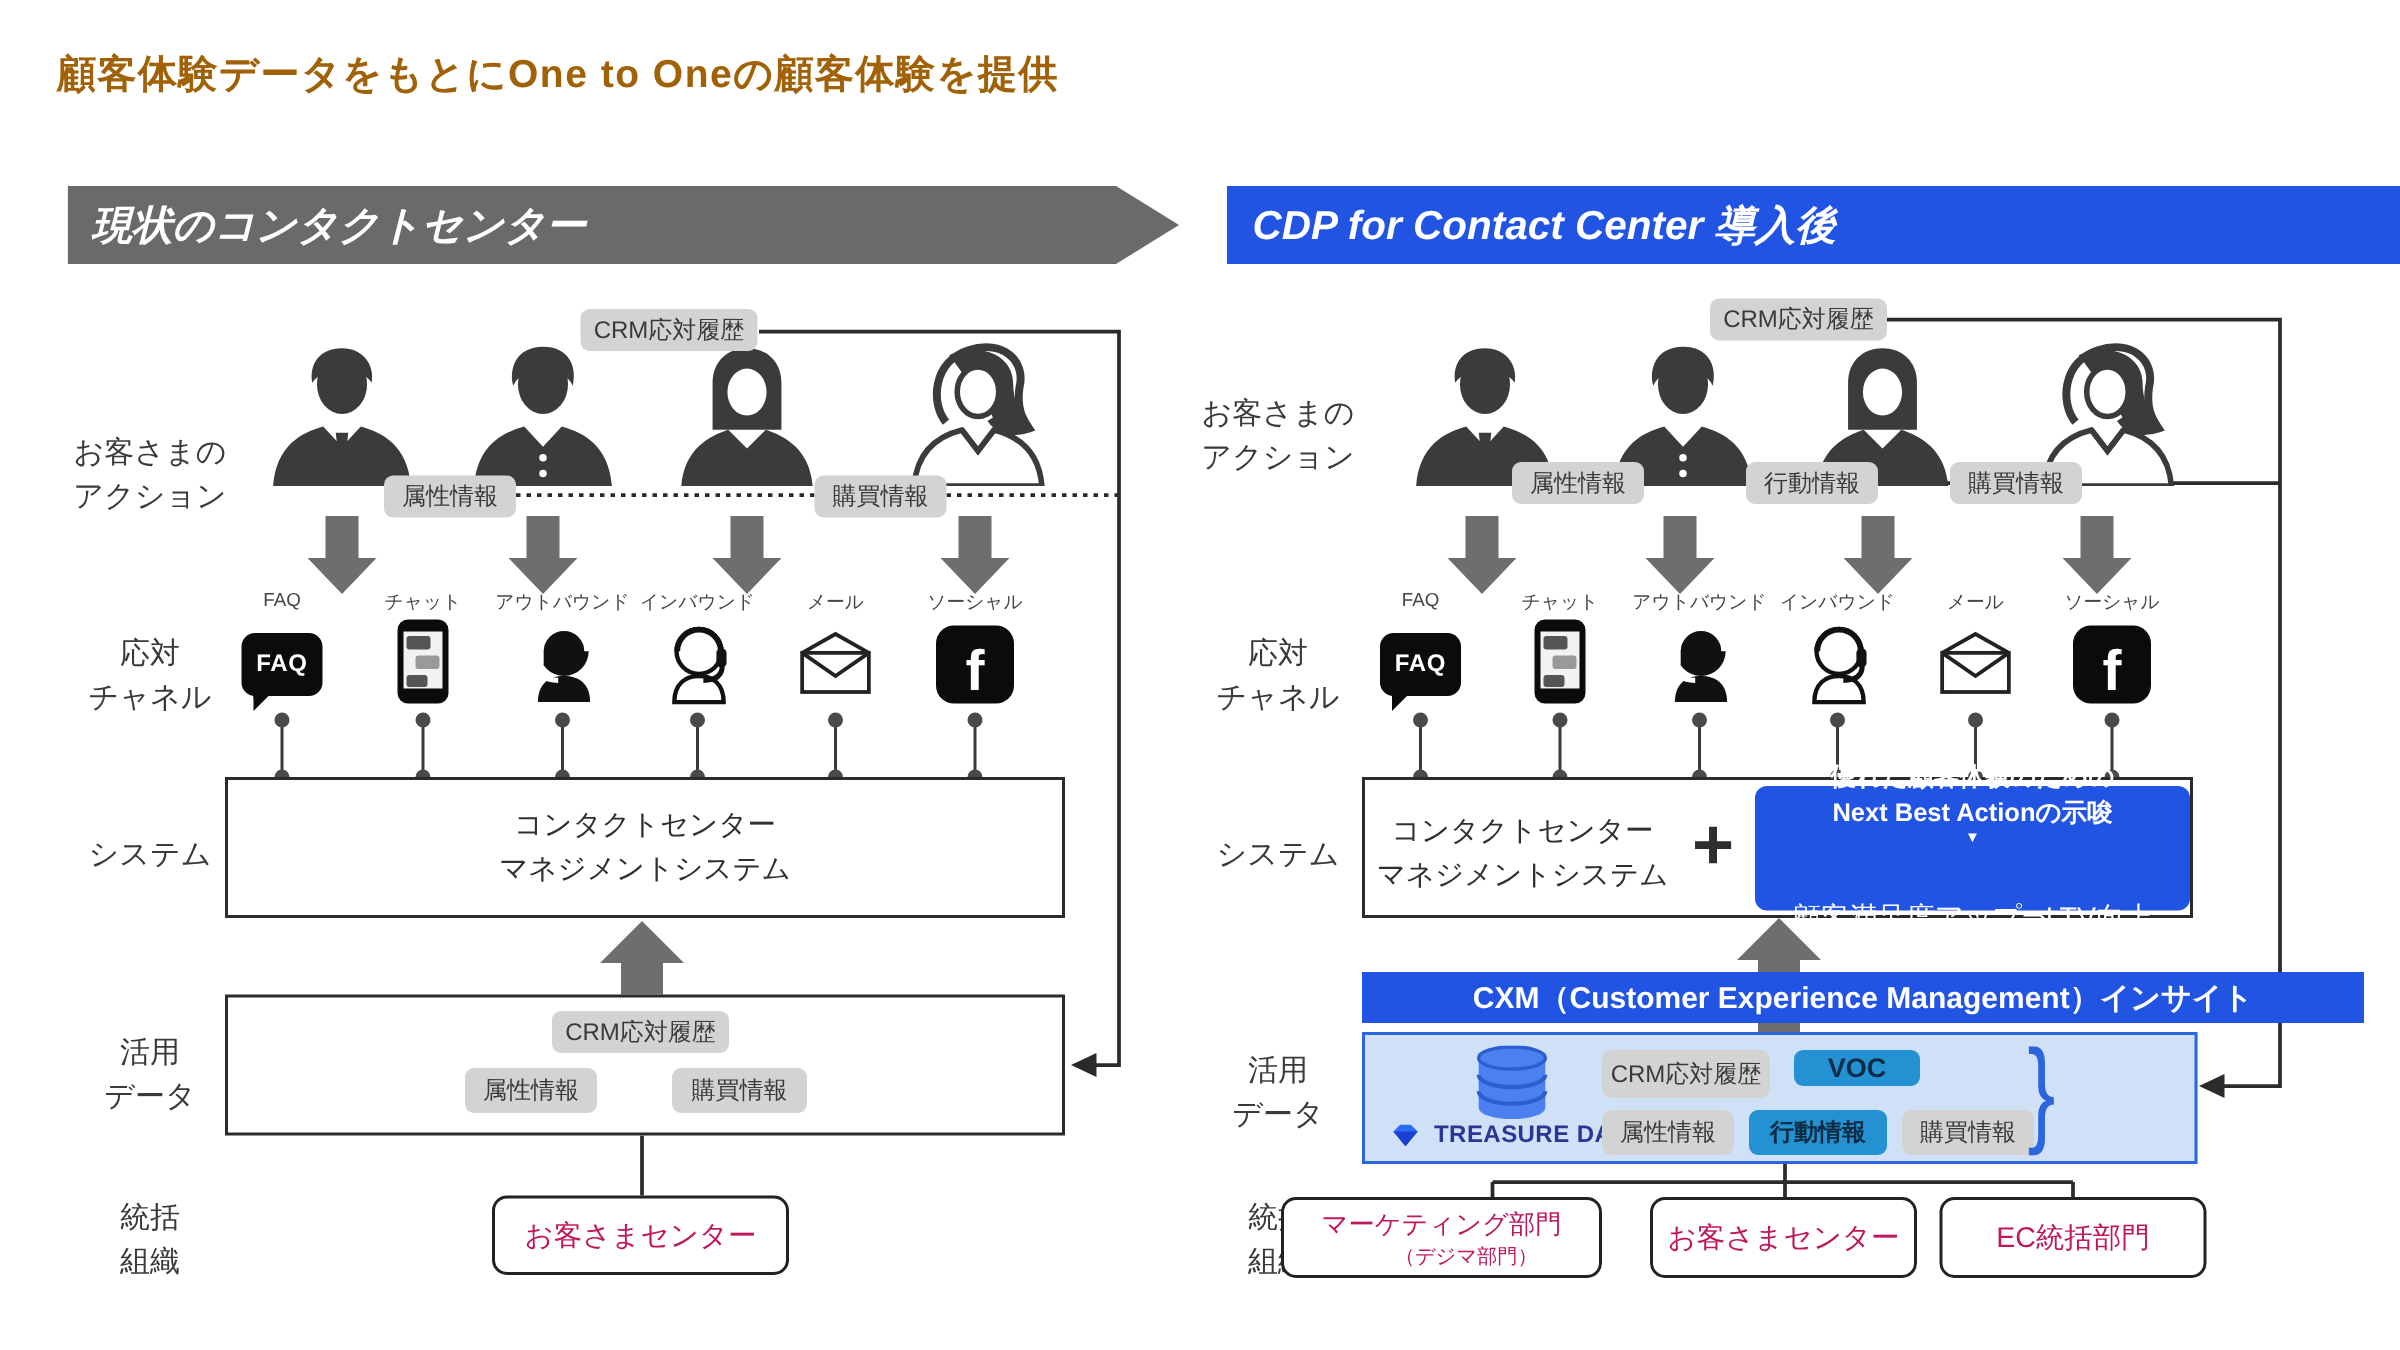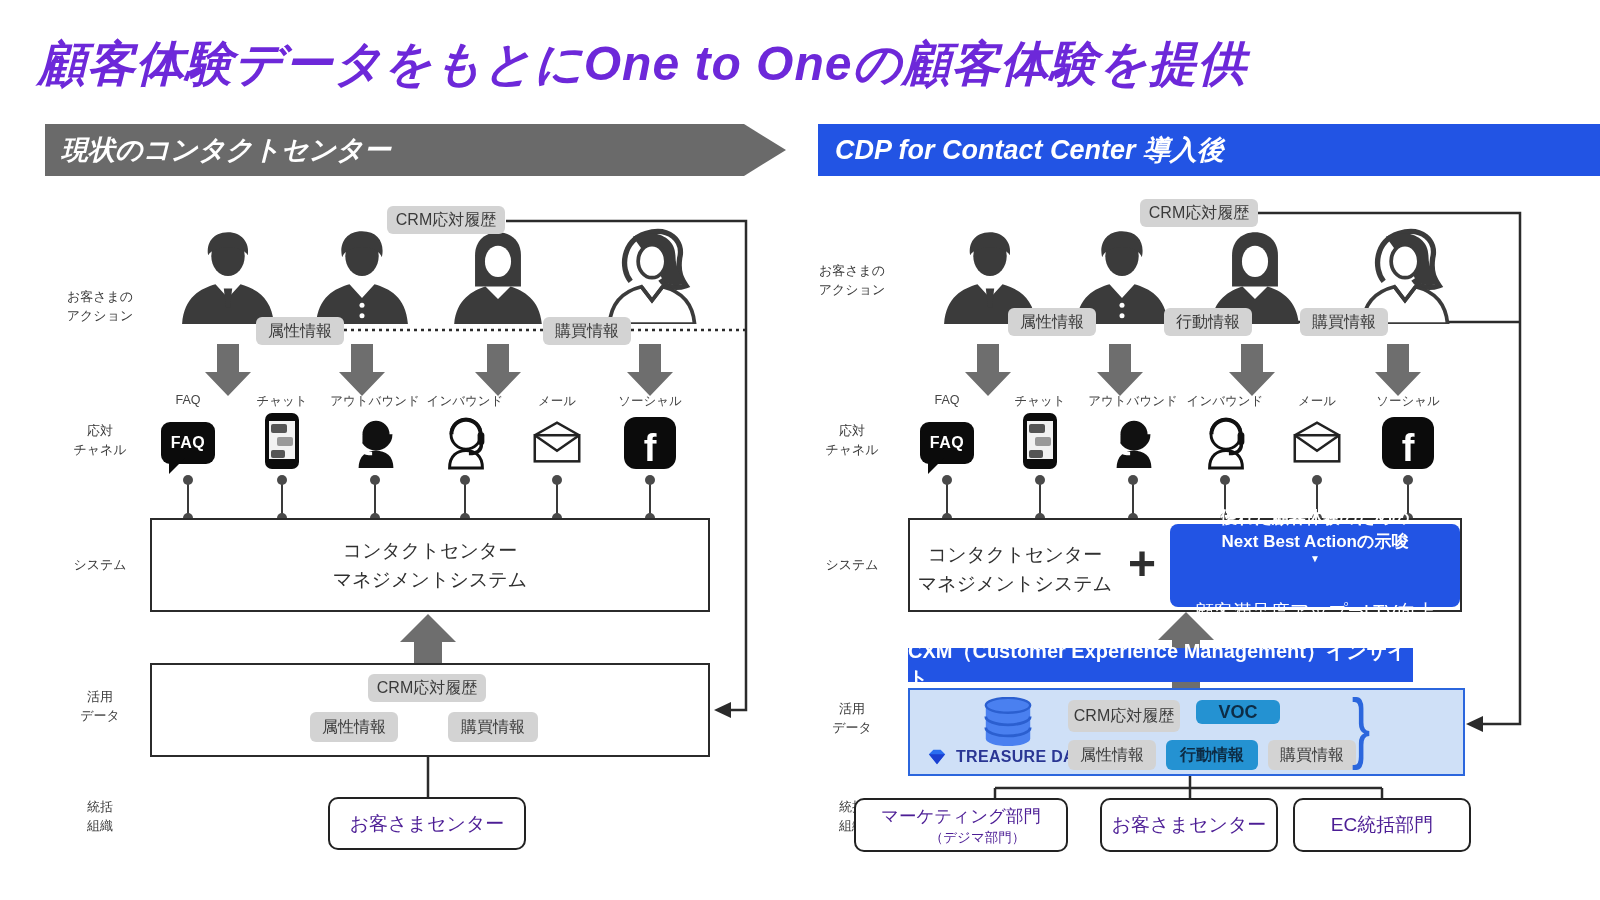--- a/index.html
+++ b/index.html
@@ -1,47 +1,47 @@
 <!DOCTYPE html>
 <html><head>
 <meta charset="utf-8">
 <style>
   html,body{margin:0;padding:0;background:#fff;}
   *{box-sizing:border-box;}
   body{font-family:"Liberation Sans","DejaVu Sans",sans-serif;}
   .stage{position:relative;width:1600px;height:900px;background:#fff;overflow:hidden;}
   .abs{position:absolute;}
   .underlay{position:absolute;left:0;top:0;}
-  .title{left:38px;top:32px;width:1300px;font-size:48px;font-weight:bold;color:#6d28d9;letter-spacing:1px;font-style:italic;}
+  .title{left:38px;top:32px;width:1300px;font-size:26px;font-weight:bold;color:#a16207;letter-spacing:1px;}
   .banner{height:52px;top:124px;display:flex;align-items:center;color:#fff;font-weight:bold;font-size:27px;font-style:italic;}
   .banner-gray{left:45px;width:741px;background:#6a6a6a;padding-left:16px;
     clip-path:polygon(0 0,calc(100% - 42px) 0,100% 50%,calc(100% - 42px) 100%,0 100%);}
   .banner-blue{left:818px;width:813px;background:#2254e4;padding-left:17px;}
-  .rowlabel{width:104px;text-align:center;font-size:13px;line-height:1.45;color:#3a3a3a;}
+  .rowlabel{width:104px;text-align:center;font-size:20px;line-height:1.45;color:#3a3a3a;}
   .badge{background:#d3d3d3;border-radius:6px;color:#3a3a3a;font-size:16px;display:flex;align-items:center;justify-content:center;}
   .badge-blue{background:#2492d2;color:#0d2c45;border-radius:6px;font-size:16px;display:flex;align-items:center;justify-content:center;font-weight:bold;}
   .chlabel{width:92px;text-align:center;font-size:12.5px;color:#454545;}
   .chicon{width:58px;height:60px;display:flex;align-items:center;justify-content:center;}
   .box{background:#fff;border:2px solid #2b2b2b;}
   .sysbox-text{font-size:19px;color:#303030;text-align:center;line-height:1.55;}
-  .orgbox{background:#fff;border:2.5px solid #222;border-radius:10px;display:flex;flex-direction:column;align-items:center;justify-content:center;font-size:19px;color:#4c1d95;}
+  .orgbox{background:#fff;border:2.5px solid #222;border-radius:10px;display:flex;flex-direction:column;align-items:center;justify-content:center;font-size:19px;color:#be185d;}
   .faq-bubble{position:relative;width:54px;height:42px;background:#0b0b0b;border-radius:9px;display:flex;align-items:center;justify-content:center;color:#fff;font-weight:bold;font-size:16px;letter-spacing:0.5px;}
   .faq-bubble::after{content:"";position:absolute;left:8px;bottom:-10px;border:8px solid transparent;border-top-color:#0b0b0b;border-left-color:#0b0b0b;}
   .phone{position:relative;width:34px;height:56px;background:#0b0b0b;border-radius:7px;}
   .phone .screen{position:absolute;left:4px;right:4px;top:8px;bottom:10px;background:#f2f2f2;}
   .phone .b1{position:absolute;left:2px;top:3px;width:16px;height:9px;background:#555;border-radius:2px;}
   .phone .b2{position:absolute;right:2px;top:16px;width:16px;height:9px;background:#999;border-radius:2px;}
   .phone .b3{position:absolute;left:2px;top:29px;width:14px;height:8px;background:#555;border-radius:2px;}
   .fb{width:52px;height:52px;background:#0b0b0b;border-radius:12px;color:#fff;font-weight:bold;font-size:38px;display:flex;align-items:flex-end;justify-content:center;line-height:1;padding-bottom:2px;}
   .nba{left:1170px;top:524px;width:290px;height:83px;background:#2254e4;border-radius:8px;color:#fff;text-align:center;
        display:flex;flex-direction:column;justify-content:center;gap:1px;}
   .nba .b{font-weight:bold;font-size:17px;}
   .nba .s{font-size:19px;margin-top:34px;}
   .nba .tri{font-size:10px;line-height:1;}
-  .cxm{left:908px;top:648px;width:505px;height:34px;background:#2254e4;color:#fff;font-weight:bold;font-size:20px;display:flex;align-items:center;justify-content:center;}
+  .cxm{left:908px;top:648px;width:668px;height:34px;background:#2254e4;color:#fff;font-weight:bold;font-size:20px;display:flex;align-items:center;justify-content:center;}
   .datapanel{left:908px;top:688px;width:557px;height:88px;background:#cfe0f7;border:2px solid #2b66dd;}
   .mlbox{left:1378px;top:692px;width:82px;height:80px;background:#2492d2;border-radius:9px;color:#0d2c45;font-size:14.5px;font-weight:bold;text-align:center;display:flex;flex-direction:column;justify-content:center;line-height:1.35;}
   .bracket{left:1344px;top:684px;width:34px;height:90px;color:#2b66dd;font-size:74px;font-weight:400;line-height:88px;text-align:center;transform:scale(0.75,1.05);}
   .brand{left:926px;top:748px;display:flex;align-items:center;gap:8px;font-weight:bold;font-size:16px;color:#2a3694;letter-spacing:0.3px;}
   .plus{left:1118px;top:536px;width:48px;height:56px;font-size:48px;font-weight:bold;color:#2e2e2e;text-align:center;line-height:56px;}
   .orgsub{font-size:13.5px;margin-top:1px;margin-left:33px;}
 </style>
 </head>
 <body>
 

